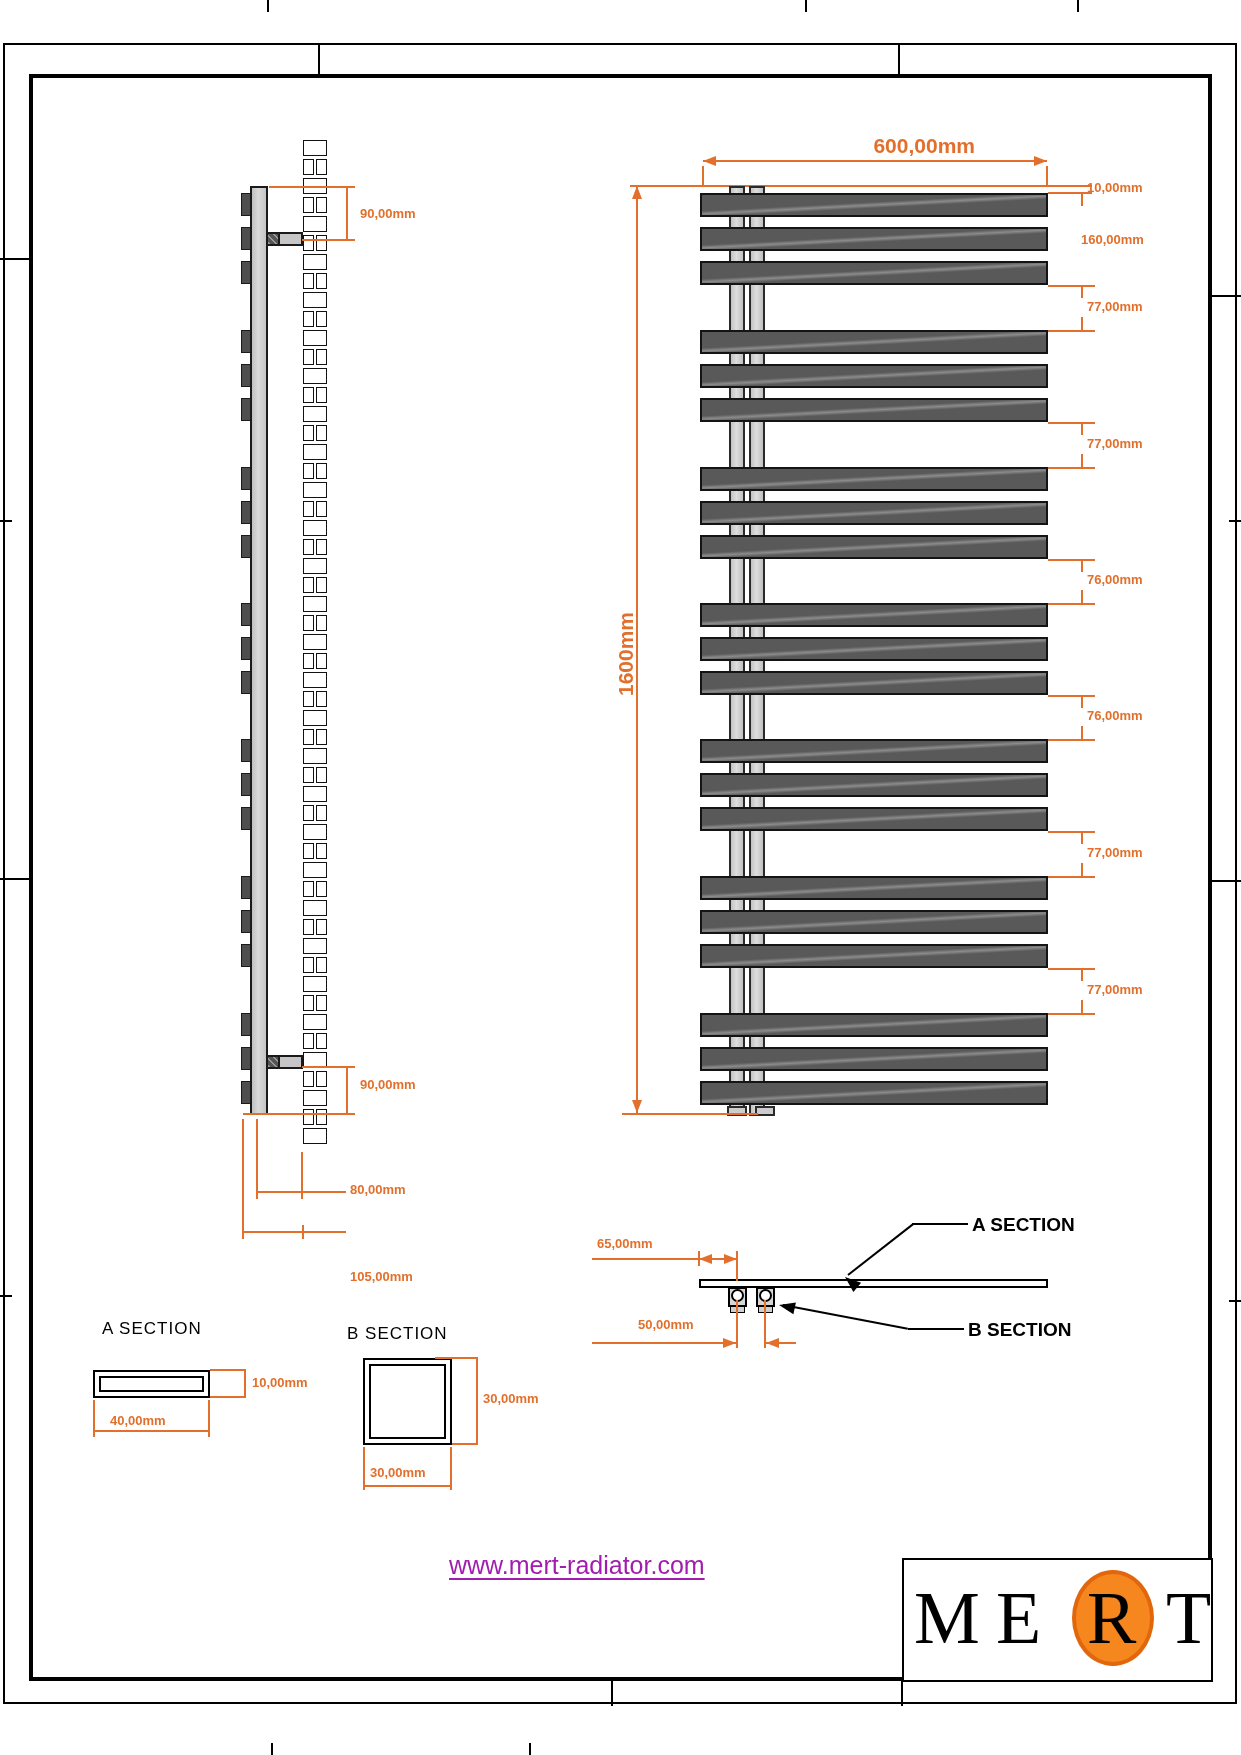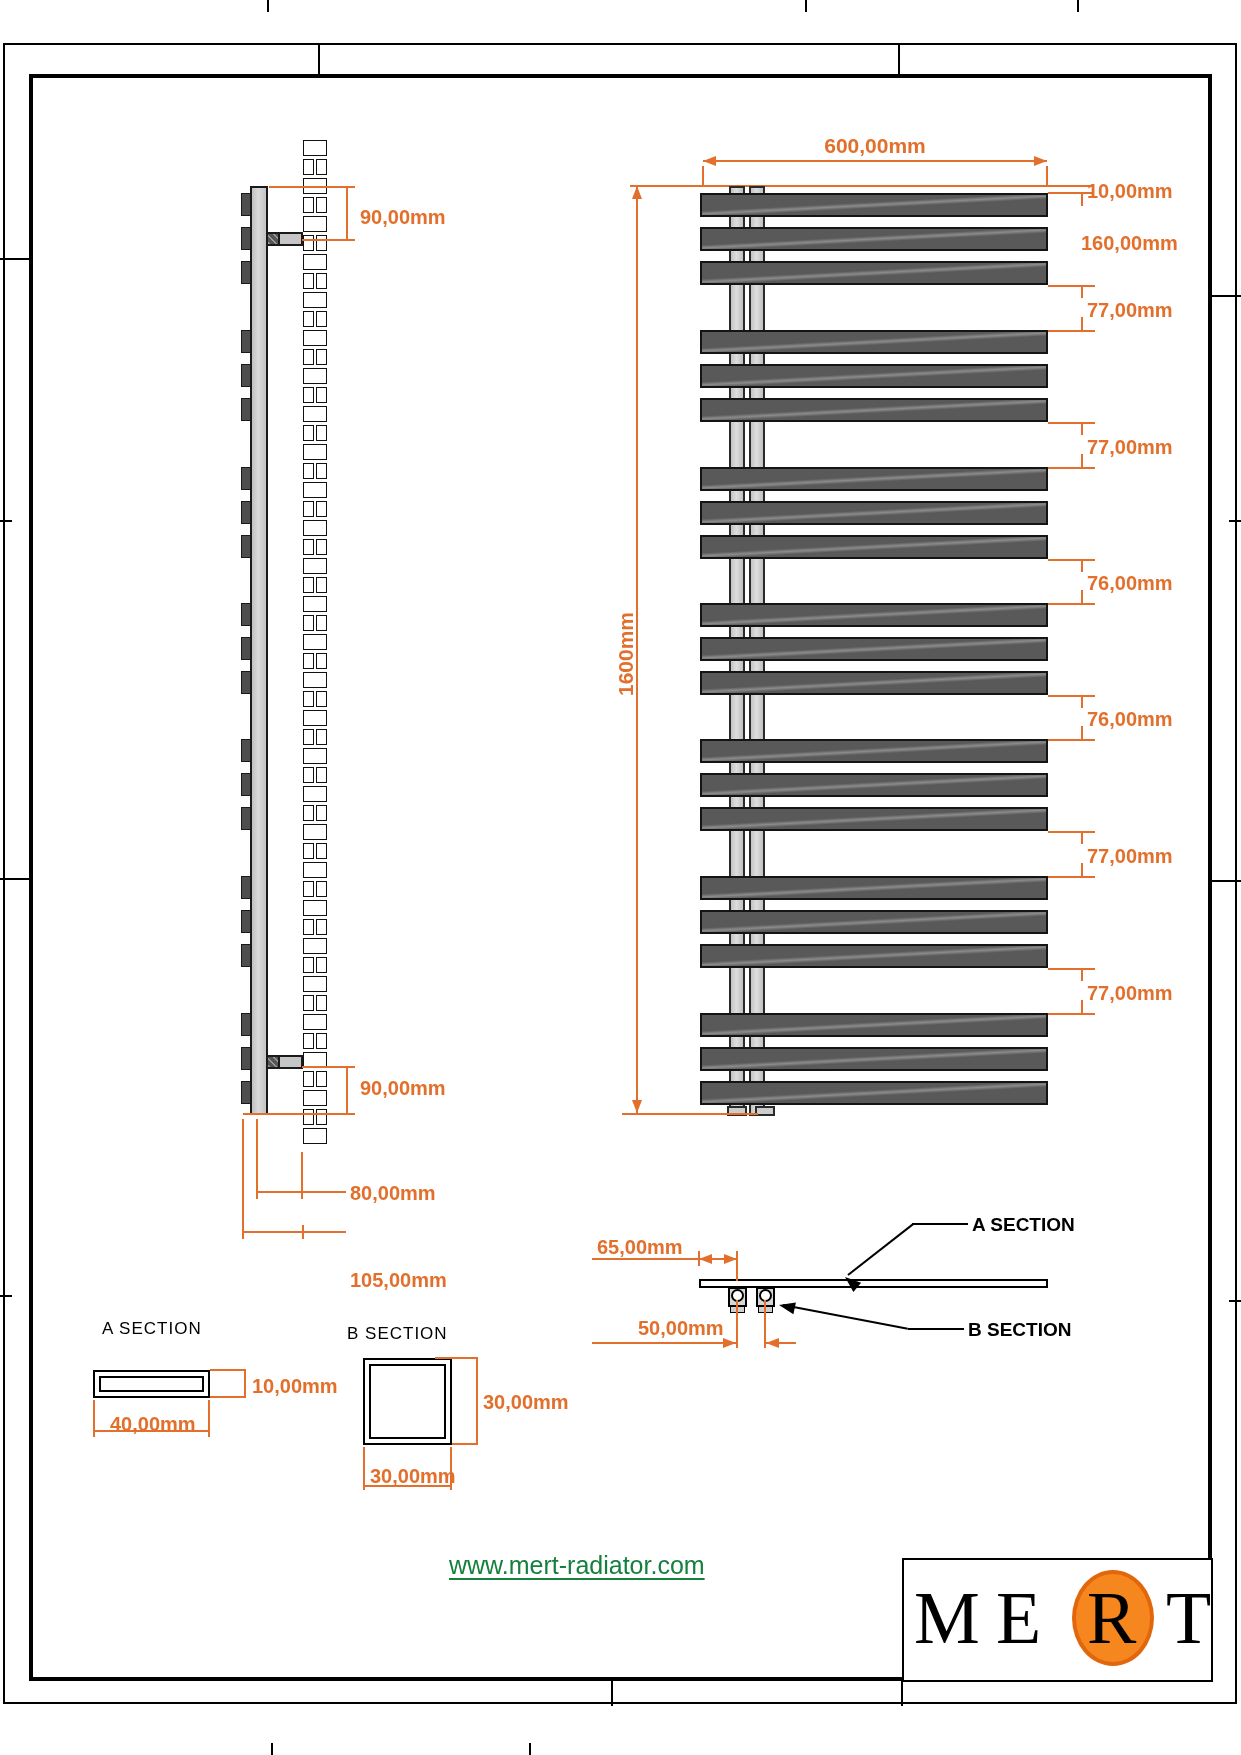--- a/index.html
+++ b/index.html
@@ -17,21 +17,21 @@
   .hl{position:absolute;height:2px;background:var(--dim)}
   .vl{position:absolute;width:2px;background:var(--dim)}
   .bhl{position:absolute;height:2px;background:#000}
   .dg{position:absolute;height:2px;background:#000;transform-origin:0 50%}
   .ar{position:absolute;width:0;height:0;border:5px solid transparent}
   .ar.r{border-left:13px solid var(--dim);border-right-width:0}
   .ar.l{border-right:13px solid var(--dim);border-left-width:0}
   .ar.u{border-bottom:13px solid var(--dim);border-top-width:0}
   .ar.d{border-top:13px solid var(--dim);border-bottom-width:0}
   .lar{position:absolute;width:0;height:0;border:6px solid transparent;border-right:16px solid #000;border-left-width:0;transform-origin:0 50%}
-  .dlb{position:absolute;color:var(--dim);font-weight:bold;font-size:20px;white-space:nowrap}
+  .dlb{position:absolute;color:var(--dim);font-weight:bold;font-size:13px;white-space:nowrap}
   .dlb.big{font-size:21px}
   .slb{position:absolute;color:#000;font-weight:bold;font-size:19px;white-space:nowrap}
   .stl{position:absolute;color:#000;font-size:17px;letter-spacing:1px;white-space:nowrap}
 
   
   .wall{position:absolute;left:303px;top:140px;width:24px;height:1008px}
   .brow{height:16px;margin-bottom:3px;display:flex;gap:2px}
   .bk{flex:1;background:#fff;border:1.5px solid #111}
   .plate{position:absolute;left:250px;top:186px;width:18px;height:929px;border:2px solid #1a1a1a;
          background:linear-gradient(90deg,#c0c0c0,#d9d9d9 45%,#c4c4c4)}
@@ -50,21 +50,21 @@
   
   .pplate{position:absolute;left:699px;top:1279px;width:349px;height:9px;background:#fff;border:2px solid #000}
   .pblock{position:absolute;top:1287px;width:19px;height:20px;background:#d6d6d6;border:2px solid #000}
   .pcirc{position:absolute;top:1289px;width:13px;height:13px;background:#fff;border:2px solid #000;border-radius:50%}
   .pfoot{position:absolute;top:1306px;width:15px;height:7px;background:#cfcfcf;border:1.5px solid #000}
 
   
   .sect-rect{position:absolute;border:2px solid #000;background:#fff}
 
   
-  .website{position:absolute;left:449px;top:1551px;font-size:25px;color:#15803d;text-decoration:underline;
+  .website{position:absolute;left:449px;top:1551px;font-size:25px;color:#a21caf;text-decoration:underline;
            text-underline-offset:4px;white-space:nowrap;cursor:pointer}
   .logo-box{position:absolute;left:902px;top:1558px;width:311px;height:124px;background:#fff;border:2px solid #000;z-index:5}
   .logo-ellipse{position:absolute;left:168px;top:10px;width:82px;height:96px;border-radius:50%;z-index:1}
   .logo-letter{position:absolute;top:14px;font-family:"Liberation Serif","DejaVu Serif",serif;font-size:74px;
                line-height:1.2;color:#000;z-index:2}
 </style>
 </head>
 <body>
 
 <div class="sheet">
@@ -358,21 +358,21 @@
       <div class="bar" style="top:1013px"></div>
       <div class="bar" style="top:1047px"></div>
       <div class="bar" style="top:1081px"></div>
     </div>
 
   <div class="hl" style="left:703px;top:160px;width:344px"></div>
   <div class="ar l" style="left:703px;top:156px"></div>
   <div class="ar r" style="left:1034px;top:156px"></div>
   <div class="vl" style="left:702px;top:166px;height:20px"></div>
   <div class="vl" style="left:1046px;top:166px;height:20px"></div>
-  <div class="dlb big" style="left:775px;top:134px;width:200px;text-align:center">600,00mm</div>
+  <div class="dlb big" style="left:775px;top:134px;width:200px;text-align:right">600,00mm</div>
 
   <div class="vl" style="left:636px;top:186px;height:927px"></div>
   <div class="ar u" style="left:632px;top:186px"></div>
   <div class="ar d" style="left:632px;top:1100px"></div>
   <div class="hl" style="left:622px;top:1113px;width:136px"></div>
   <div class="dlb big" style="left:581px;top:642px;width:90px;text-align:center;transform:rotate(-90deg)">1600mm</div>
 
   <div class="hl" style="left:1048px;top:192px;width:44px"></div>
   <div class="vl" style="left:1081px;top:192px;height:14px"></div>
   <div class="dlb" style="left:1087px;top:180px">10,00mm</div>

